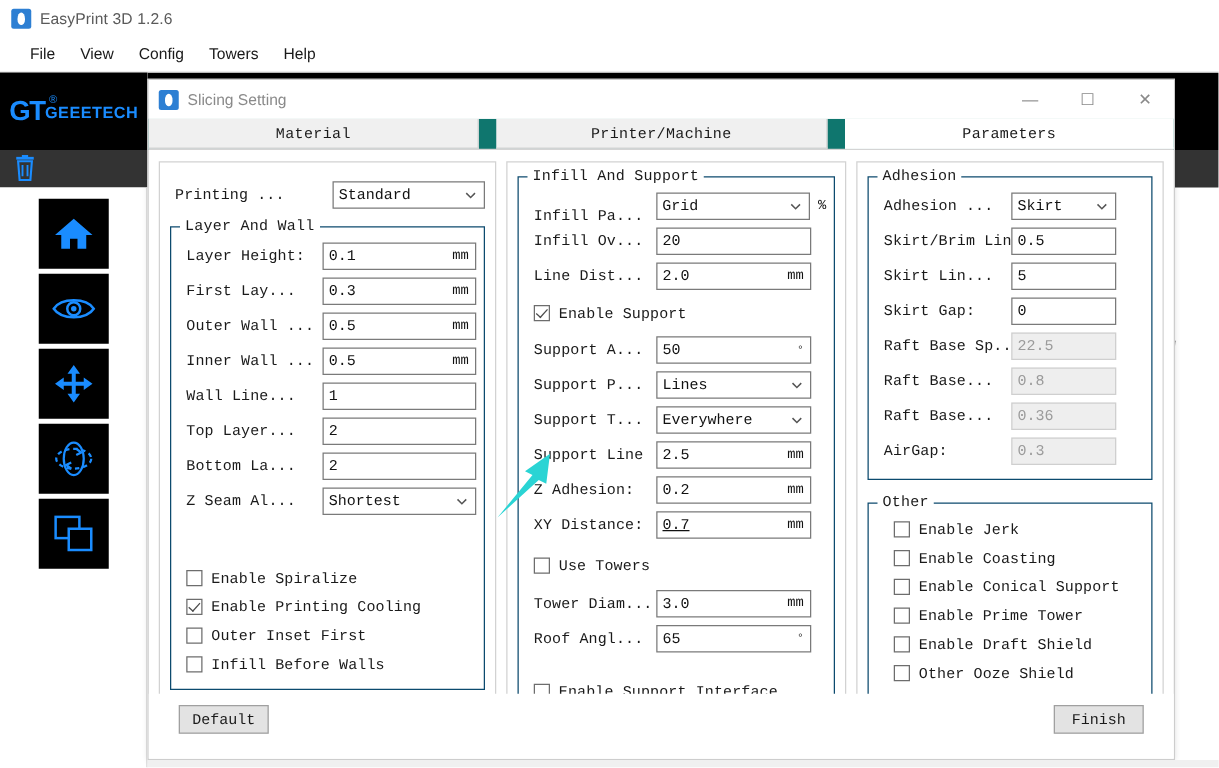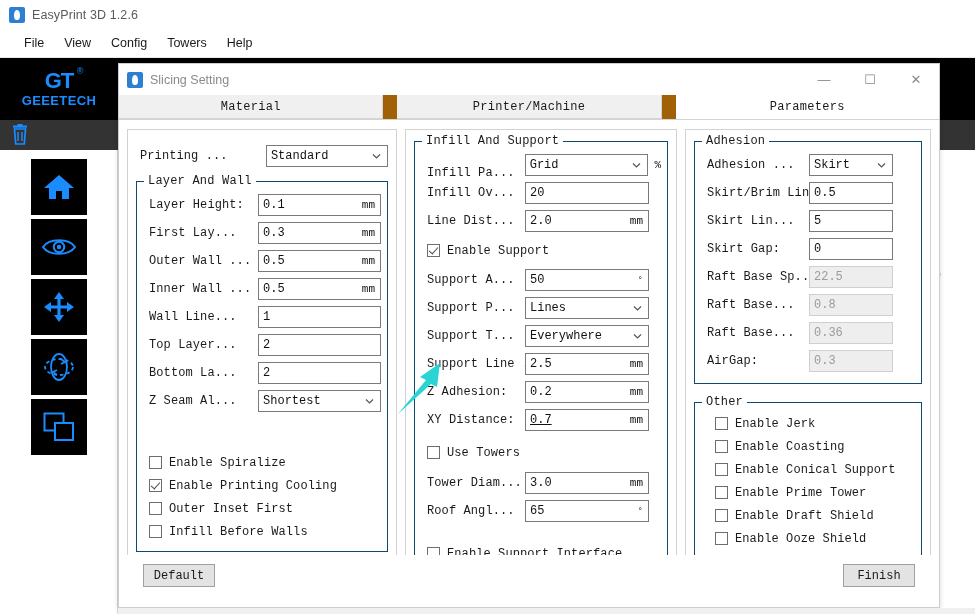--- a/index.html
+++ b/index.html
@@ -53,21 +53,21 @@
   .menu-item {
     font-size: 12.5px; color: #1a1a1a;
     padding: 3px 10px;
     cursor: default;
   }
 
   
   .logo-box {
     position: absolute; left: 0; top: 58px; width: 118px; height: 62px;
     background: #000000;
-    display: flex; flex-direction: column;
+    display: flex; flex-direction: row;
     align-items: center; justify-content: center;
   }
   .logo-mark {
     font-size: 22px; font-weight: bold; color: #1a8cff;
     line-height: 1; letter-spacing: -1px;
     position: relative;
   }
   .logo-reg {
     position: absolute; top: -3px; right: -9px;
     font-size: 9px; font-weight: normal;
@@ -149,21 +149,21 @@
   .dlg-winbtn {
     width: 46px; height: 31px;
     display: flex; align-items: center; justify-content: center;
     font-size: 13px; color: #8a8a8a; cursor: default;
   }
 
   
   .tabstrip {
     display: flex; height: 25px;
     border-bottom: 1px solid #d4d4d4;
-    background: #a16207;
+    background: #0f766e;
     gap: 14px;
   }
   .tab {
     flex: 1;
     display: flex; align-items: center; justify-content: center;
     font-family: "Liberation Mono", monospace;
     font-size: 12px; color: #1a1a1a;
     background: #f0f0f0;
     border-right: 1px solid #d4d4d4;
     border-bottom: 1px solid #d4d4d4;
@@ -740,21 +740,21 @@
           <div class="cbrow" style="padding-left:14px;">
             <span class="cbox"></span>
             <span class="cblabel">Enable Prime Tower</span>
           </div>
           <div class="cbrow" style="padding-left:14px;">
             <span class="cbox"></span>
             <span class="cblabel">Enable Draft Shield</span>
           </div>
           <div class="cbrow" style="padding-left:14px;">
             <span class="cbox"></span>
-            <span class="cblabel">Enable Ooze Shield</span>
+            <span class="cblabel">Other Ooze Shield</span>
           </div>
         </div>
       </div>
     </div>
 
     <div class="dlg-footer">
       <div class="btn btn-default">Default</div>
       <div class="btn btn-finish">Finish</div>
     </div>
   </div>

